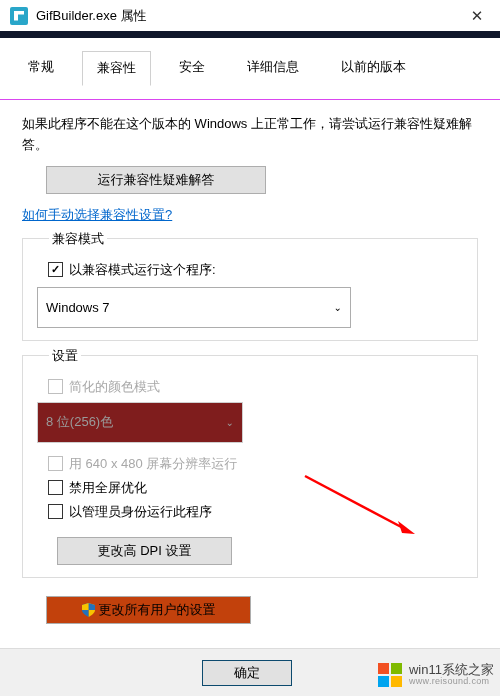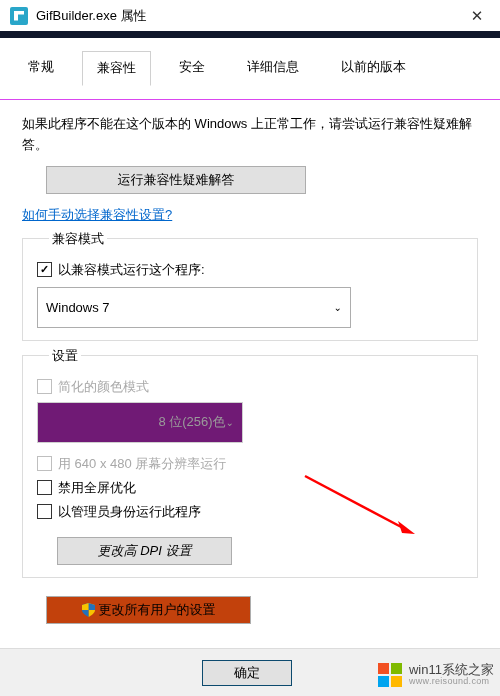--- a/index.html
+++ b/index.html
@@ -69,21 +69,21 @@
   }
   .content {
     padding: 14px 22px 10px 22px;
   }
   .intro {
     line-height: 1.6;
     margin-bottom: 10px;
   }
   .troubleshoot-btn {
     display: block;
-    width: 260px;
+    width: 220px;
     margin: 0 0 8px 24px;
     height: 28px;
     background: #e1e1e1;
     border: 1px solid #adadad;
     font-size: 13px;
     font-family: inherit;
     cursor: pointer;
   }
   .link {
     color: #0066cc;
@@ -102,21 +102,21 @@
     position: absolute;
     top: -9px;
     left: 26px;
     background: #fff;
     padding: 0 3px;
     font-size: 13px;
   }
   .row {
     display: flex;
     align-items: center;
-    margin: 6px 0;
+    margin: 6px 11px;
   }
   .checkbox {
     width: 15px; height: 15px;
     border: 1px solid #333;
     margin-right: 6px;
     display: inline-flex;
     align-items: center;
     justify-content: center;
     font-size: 11px;
     line-height: 1;
@@ -134,37 +134,35 @@
     padding: 0 8px;
     margin-top: 8px;
     justify-content: space-between;
     cursor: pointer;
     background:#fff;
   }
   .select.disabled {
     border-color: #cfcfcf;
     color: #9a9a9a;
     cursor: default;
-    background:#701a75;
-    justify-content:flex-end;
+    background:#7f1d1d;
   }
   .select .caret {
     font-size: 10px;
   }
   .select.small { width: 206px; margin-top:2px; }
   .dpi-btn {
     width: 175px;
     height: 28px;
     margin: 10px 0 0 20px;
     background: #e1e1e1;
     border: 1px solid #adadad;
     font-size: 13px;
     font-family: inherit;
     cursor: pointer;
-    font-style: italic;
   }
   .allusers-btn {
     width: 205px;
     height: 28px;
     margin: 4px 0 0 24px;
     background: #c2410c;
     border: 1px solid #adadad;
     font-size: 13px;
     font-family: inherit;
     cursor: pointer;

